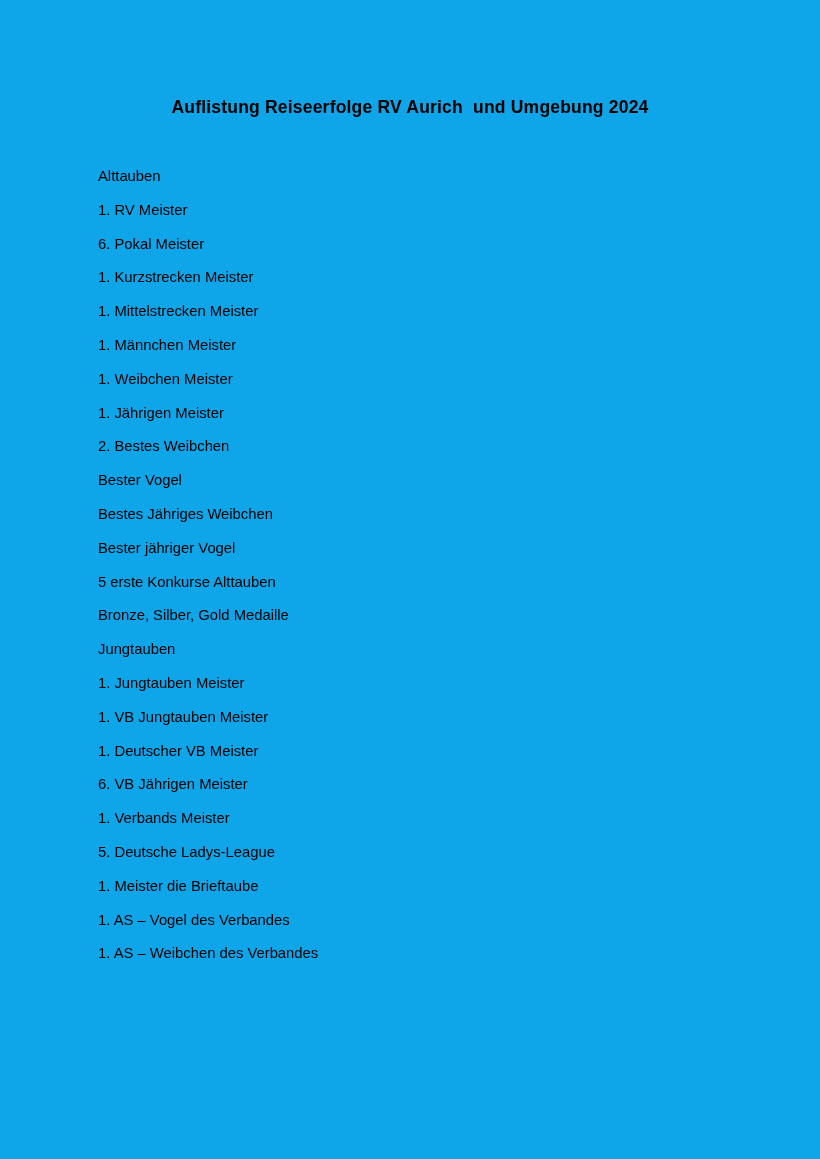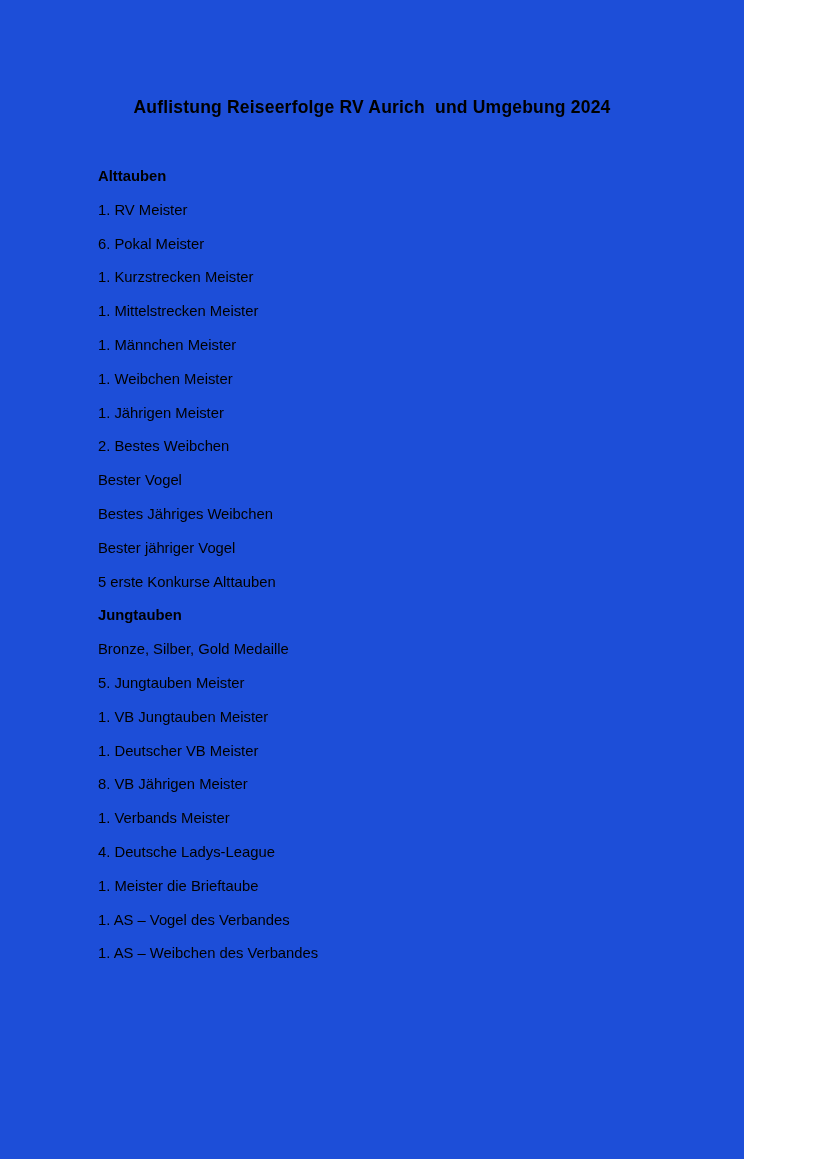--- a/index.html
+++ b/index.html
@@ -2,23 +2,23 @@
 <html><head>
 <meta charset="utf-8">
 <style>
   html, body {
     margin: 0;
     padding: 0;
     background: #ffffff;
   }
   .page {
     position: relative;
-    width: 744px;
+    width: 820px;
     height: 1159px;
-    background: #1d4ed8;
+    background: #0ea5e9;
     font-family: "Liberation Sans", "DejaVu Sans", sans-serif;
     color: #000000;
     overflow: hidden;
     box-sizing: border-box;
   }
   .doc-title {
     padding-top: 95px;
     margin: 0;
     text-align: center;
     font-size: 17.5px;
@@ -31,21 +31,21 @@
     margin-left: 98px;
     margin-top: 41px;
   }
   .line {
     margin: 0;
     font-size: 14.8px;
     line-height: 33.8px;
     white-space: pre;
   }
   .heading {
-    font-weight: bold;
+    font-weight: normal;
   }
 </style>
 </head>
 <body>
 
 <div class="page">
   <h1 class="doc-title">Auflistung Reiseerfolge RV Aurich  und Umgebung 2024</h1>
 
   <div class="content">
     <p class="line heading">Alttauben</p>
@@ -54,26 +54,26 @@
     <p class="line">1. Kurzstrecken Meister</p>
     <p class="line">1. Mittelstrecken Meister</p>
     <p class="line">1. Männchen Meister</p>
     <p class="line">1. Weibchen Meister</p>
     <p class="line">1. Jährigen Meister</p>
     <p class="line">2. Bestes Weibchen</p>
     <p class="line">Bester Vogel</p>
     <p class="line">Bestes Jähriges Weibchen</p>
     <p class="line">Bester jähriger Vogel</p>
     <p class="line">5 erste Konkurse Alttauben</p>
+    <p class="line">Bronze, Silber, Gold Medaille</p>
+
     <p class="line heading">Jungtauben</p>
-
-    <p class="line">Bronze, Silber, Gold Medaille</p>
-    <p class="line">5. Jungtauben Meister</p>
+    <p class="line">1. Jungtauben Meister</p>
     <p class="line">1. VB Jungtauben Meister</p>
     <p class="line">1. Deutscher VB Meister</p>
-    <p class="line">8. VB Jährigen Meister</p>
+    <p class="line">6. VB Jährigen Meister</p>
     <p class="line">1. Verbands Meister</p>
-    <p class="line">4. Deutsche Ladys-League</p>
+    <p class="line">5. Deutsche Ladys-League</p>
     <p class="line">1. Meister die Brieftaube</p>
     <p class="line">1. AS – Vogel des Verbandes</p>
     <p class="line">1. AS – Weibchen des Verbandes</p>
   </div>
 </div>
 
 </body></html>

